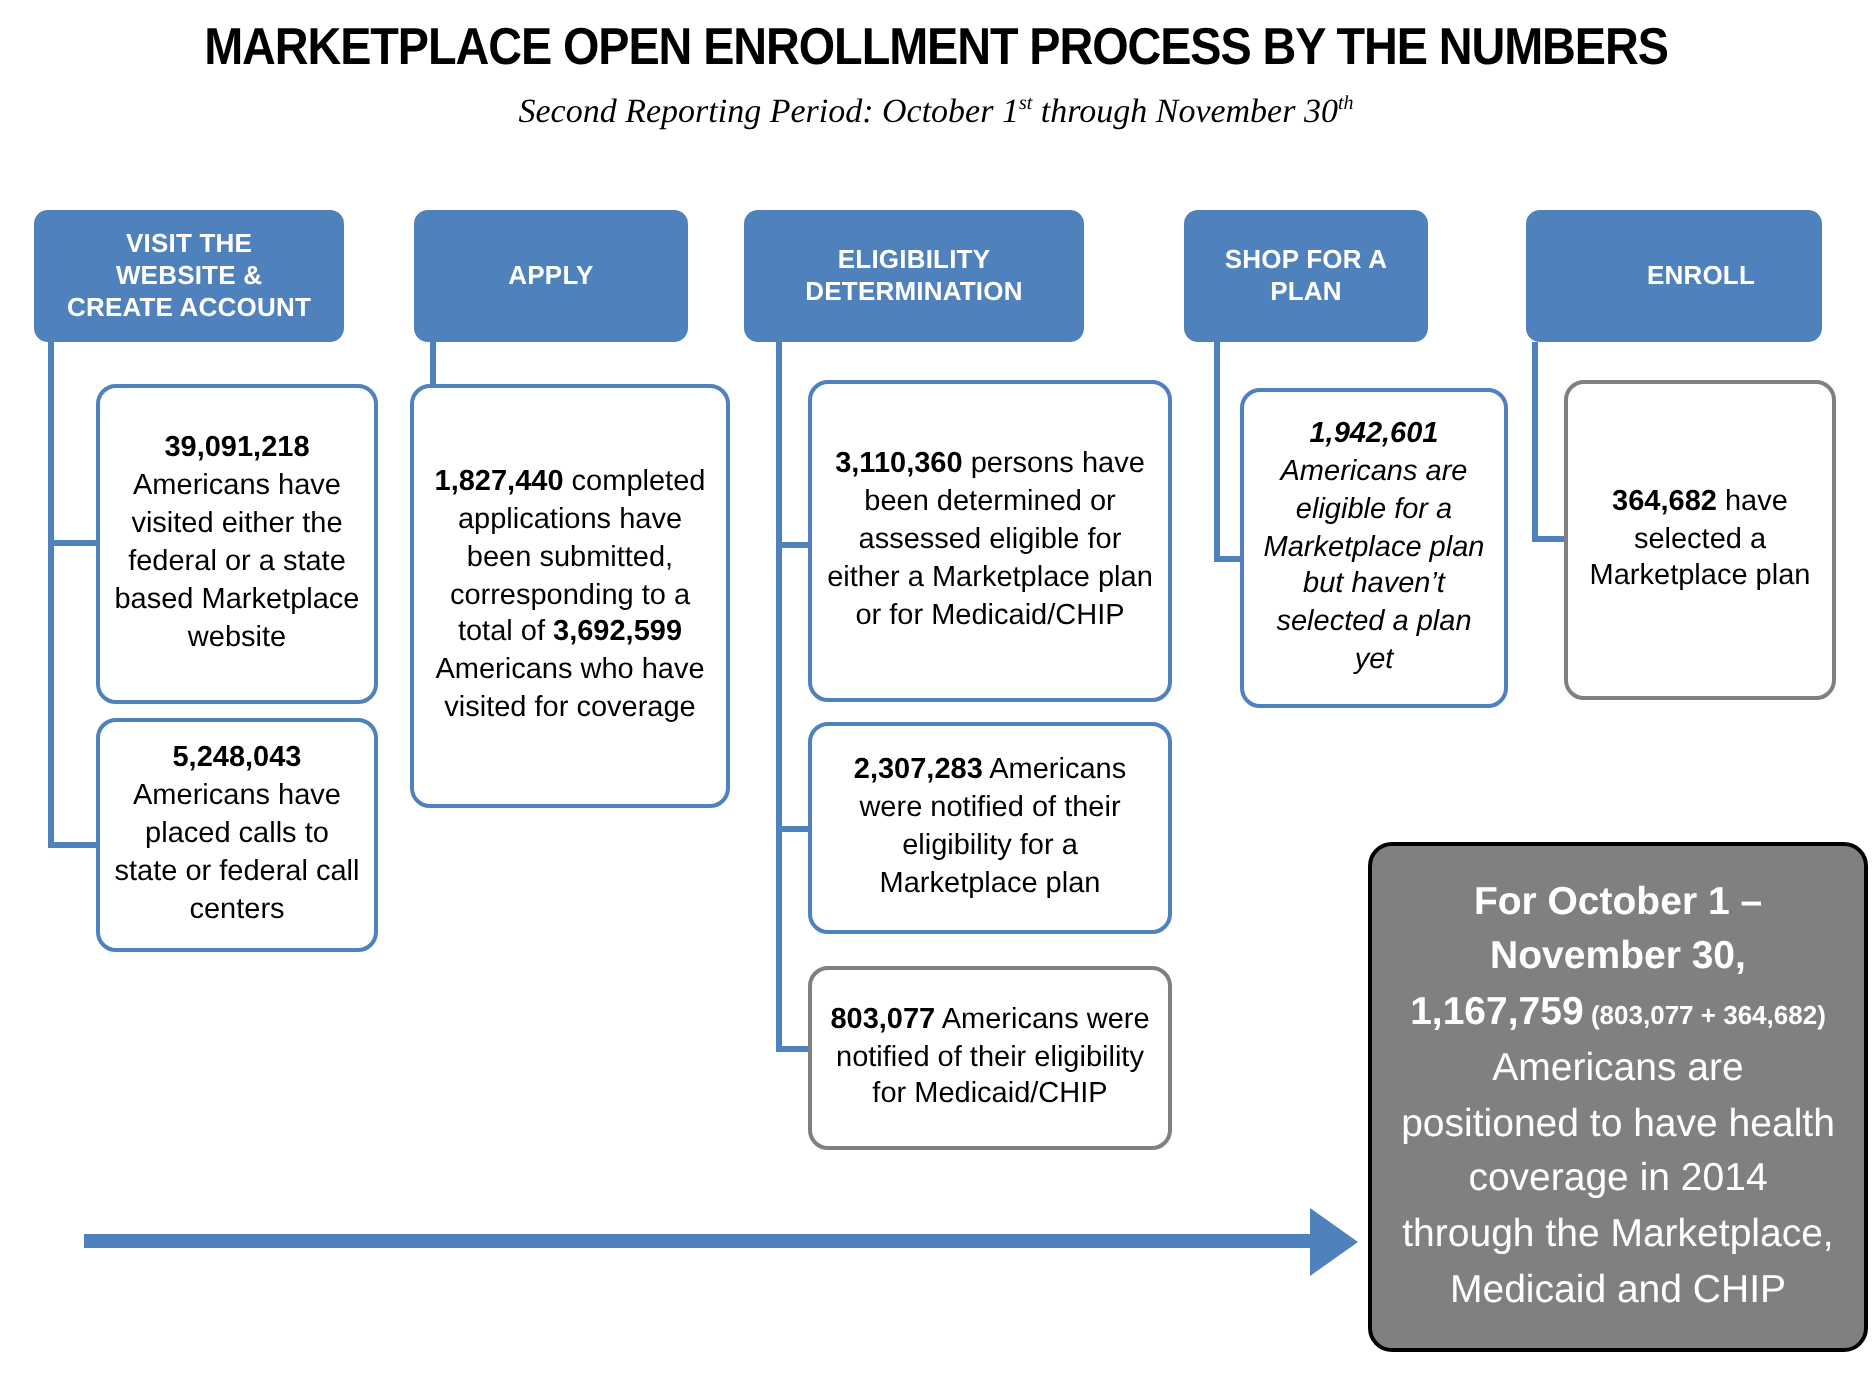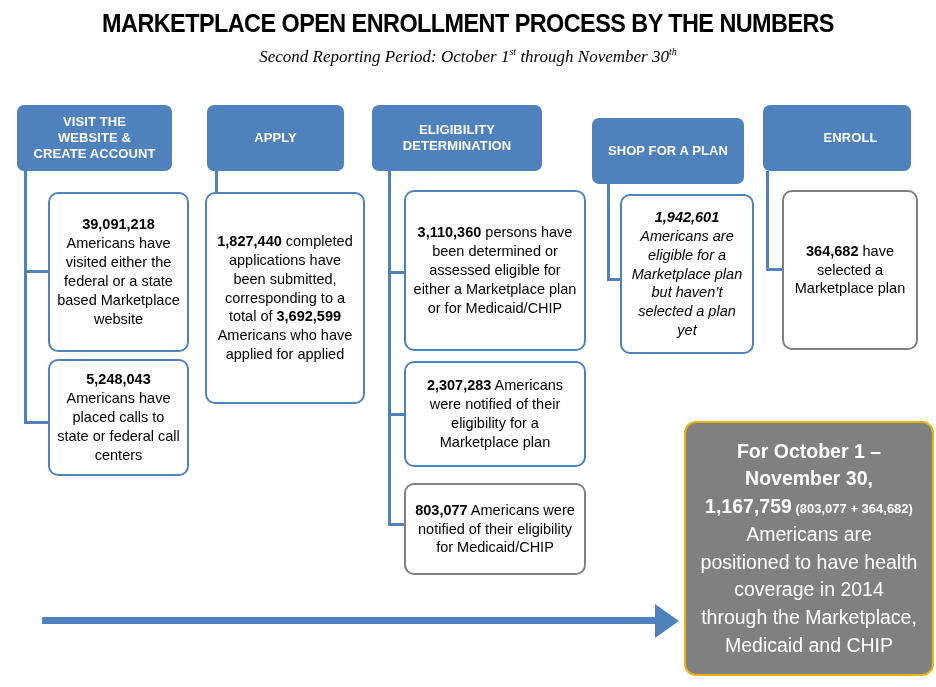--- a/index.html
+++ b/index.html
@@ -100,21 +100,21 @@
     position: absolute;
     background: #4f81bd;
   }
   .conn-v { width: 3px; }
   .conn-h { height: 3px; }
 
   
   #summary {
     position: absolute;
     background: #808080;
-    border: 2px solid #eab308;
+    border: 2px solid #000000;
     border-radius: 12px;
     box-sizing: border-box;
     display: flex;
     align-items: center;
     justify-content: center;
     text-align: center;
     padding: 10px 14px;
   }
   #summary p {
     margin: 0;
@@ -168,37 +168,37 @@
 
   <div class="stage" style="left:17px;  top:105px; width:155px; height:66px;">
     <span>VISIT THE<br>WEBSITE &amp;<br>CREATE ACCOUNT</span>
   </div>
   <div class="stage" style="left:207px; top:105px; width:137px; height:66px;">
     <span>APPLY</span>
   </div>
   <div class="stage" style="left:372px; top:105px; width:170px; height:66px;">
     <span>ELIGIBILITY<br>DETERMINATION</span>
   </div>
-  <div class="stage" style="left:592px; top:118px; width:152px; height:66px;">
+  <div class="stage" style="left:592px; top:105px; width:122px; height:66px;">
     <span>SHOP FOR A PLAN</span>
   </div>
   <div class="stage" style="left:763px; top:105px; width:148px; height:66px;padding-left:31px;">
     <span>ENROLL</span>
   </div>
 
   <div class="card" style="left:48px; top:192px; width:141px; height:160px;">
     <p><b>39,091,218</b><span> Americans have visited either the federal or a state based Marketplace website</span></p>
   </div>
 
   <div class="card" style="left:48px; top:359px; width:141px; height:117px;">
     <p><b>5,248,043</b><span> Americans have placed calls to state or federal call centers</span></p>
   </div>
 
   <div class="card" style="left:205px; top:192px; width:160px; height:212px;">
-    <p><b>1,827,440</b><span> completed applications have been submitted, corresponding to a total of </span><b>3,692,599</b><span> Americans who have applied for applied</span></p>
+    <p><b>1,827,440</b><span> completed applications have been submitted, corresponding to a total of </span><b>3,692,599</b><span> Americans who have visited for coverage</span></p>
   </div>
 
   <div class="card" style="left:404px; top:190px; width:182px; height:161px;">
     <p><b>3,110,360</b><span>  persons have been determined or assessed eligible for either a Marketplace plan or for Medicaid/CHIP</span></p>
   </div>
 
   <div class="card" style="left:404px; top:361px; width:182px; height:106px;">
     <p><b>2,307,283</b><span>  Americans were notified of their eligibility for a Marketplace plan</span></p>
   </div>
 

